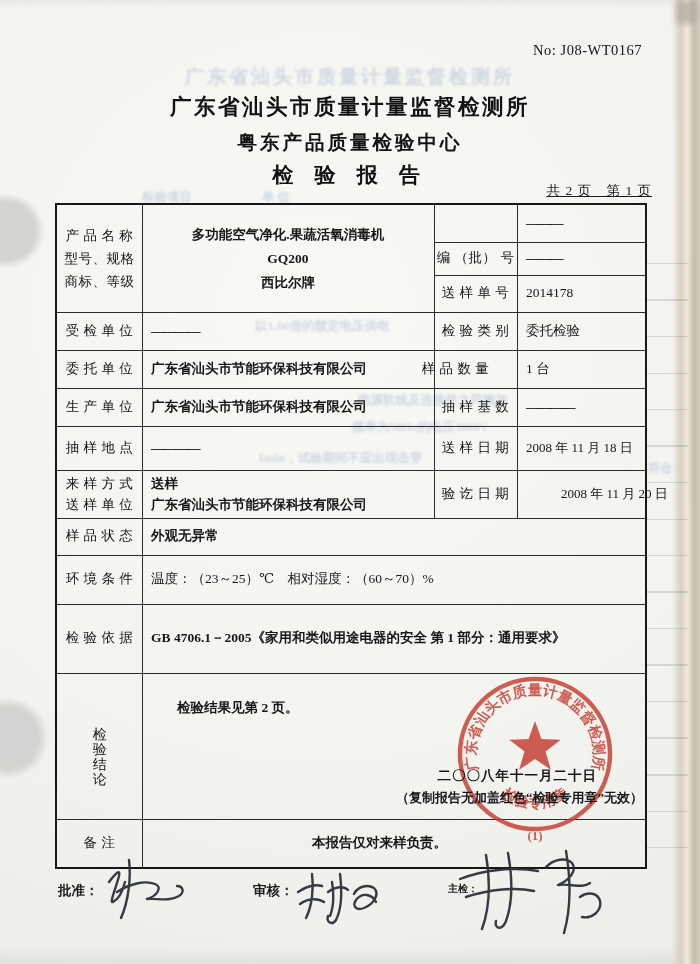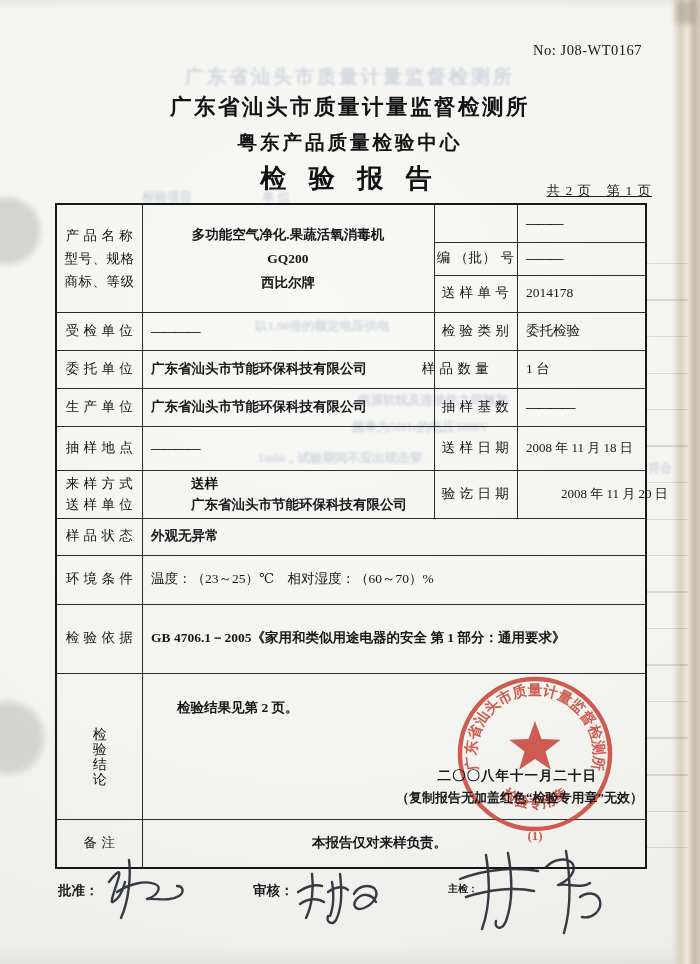--- a/index.html
+++ b/index.html
@@ -44,21 +44,21 @@
   <div class="ghost" style="left:262px;top:189px;font-size:12.5px;">单 位</div>
   <div class="ghost" style="left:255px;top:318px;font-size:12.5px;">以1.06倍的额定电压供电</div>
   <div class="ghost" style="left:358px;top:392px;font-size:12.5px;">电源软线及连接件之间施加</div>
   <div class="ghost" style="left:352px;top:419px;font-size:12.5px;">频率为50Hz的电压3000V</div>
   <div class="ghost" style="left:258px;top:450px;font-size:12.5px;">1min，试验期间不应出现击穿</div>
   <div class="ghost" style="left:648px;top:460px;font-size:12px;">符合</div>
 
   <div class="abs" style="top:42px;right:58px;font-size:14.5px;letter-spacing:.5px;color:#17171a;">No: J08-WT0167</div>
   <div class="title" style="top:92px;font-size:21.5px;letter-spacing:2.5px;">广东省汕头市质量计量监督检测所</div>
   <div class="title" style="top:129px;font-size:19.5px;letter-spacing:3px;">粤东产品质量检验中心</div>
-  <div class="title" style="top:161px;font-size:26px;letter-spacing:8px;">检 验 报 告</div>
+  <div class="title" style="top:161px;font-size:21px;letter-spacing:8px;">检 验 报 告</div>
   <div class="abs" style="top:182px;right:48px;font-size:13.5px;letter-spacing:1px;text-decoration:underline;">共 2 页　第 1 页</div>
 
   <div class="abs" style="left:55px;top:203px;width:588px;height:662px;border:2.5px solid #17171a;box-sizing:content-box;">
 
     <div>
       <div class="vline" style="left:85px;top:0;height:662px;"></div>
       <div class="vline" style="left:377px;top:0;height:313px;"></div>
       <div class="vline" style="left:460px;top:0;height:313px;"></div>
       <div class="hline" style="left:377px;top:37px;width:211px;"></div>
       <div class="hline" style="left:377px;top:70px;width:211px;"></div>
@@ -115,21 +115,21 @@
     <div class="c cc lab" style="left:377px;top:221px;width:83px;height:44px;">送 样 日 期</div>
     <div class="c cl val" style="left:460px;top:221px;width:128px;height:44px;font-size:13px;">2008 年 11 月 18 日</div>
 
     <div class="c cc" style="left:0;top:265px;width:85px;height:48px;">
       <div class="lab" style="line-height:21px;">
         <div>来 样 方 式</div>
         <div>送 样 单 位</div>
       </div>
     </div>
     <div class="c cl" style="left:85px;top:265px;width:292px;height:48px;">
-      <div class="val vb" style="line-height:21px;margin-left:40px;">
+      <div class="val vb" style="line-height:21px;">
         <div>送样</div>
         <div>广东省汕头市节能环保科技有限公司</div>
       </div>
     </div>
     <div class="c cc lab" style="left:377px;top:265px;width:83px;height:48px;">验 讫 日 期</div>
     <div class="c cl val" style="left:480px;top:265px;width:128px;height:48px;font-size:13px;margin-left:15px;">2008 年 11 月 20 日</div>
 
     <div class="c cc lab" style="left:0;top:313px;width:85px;height:37px;">样 品 状 态</div>
     <div class="c cl val vb" style="left:85px;top:313px;width:503px;height:37px;">外观无异常</div>
 

